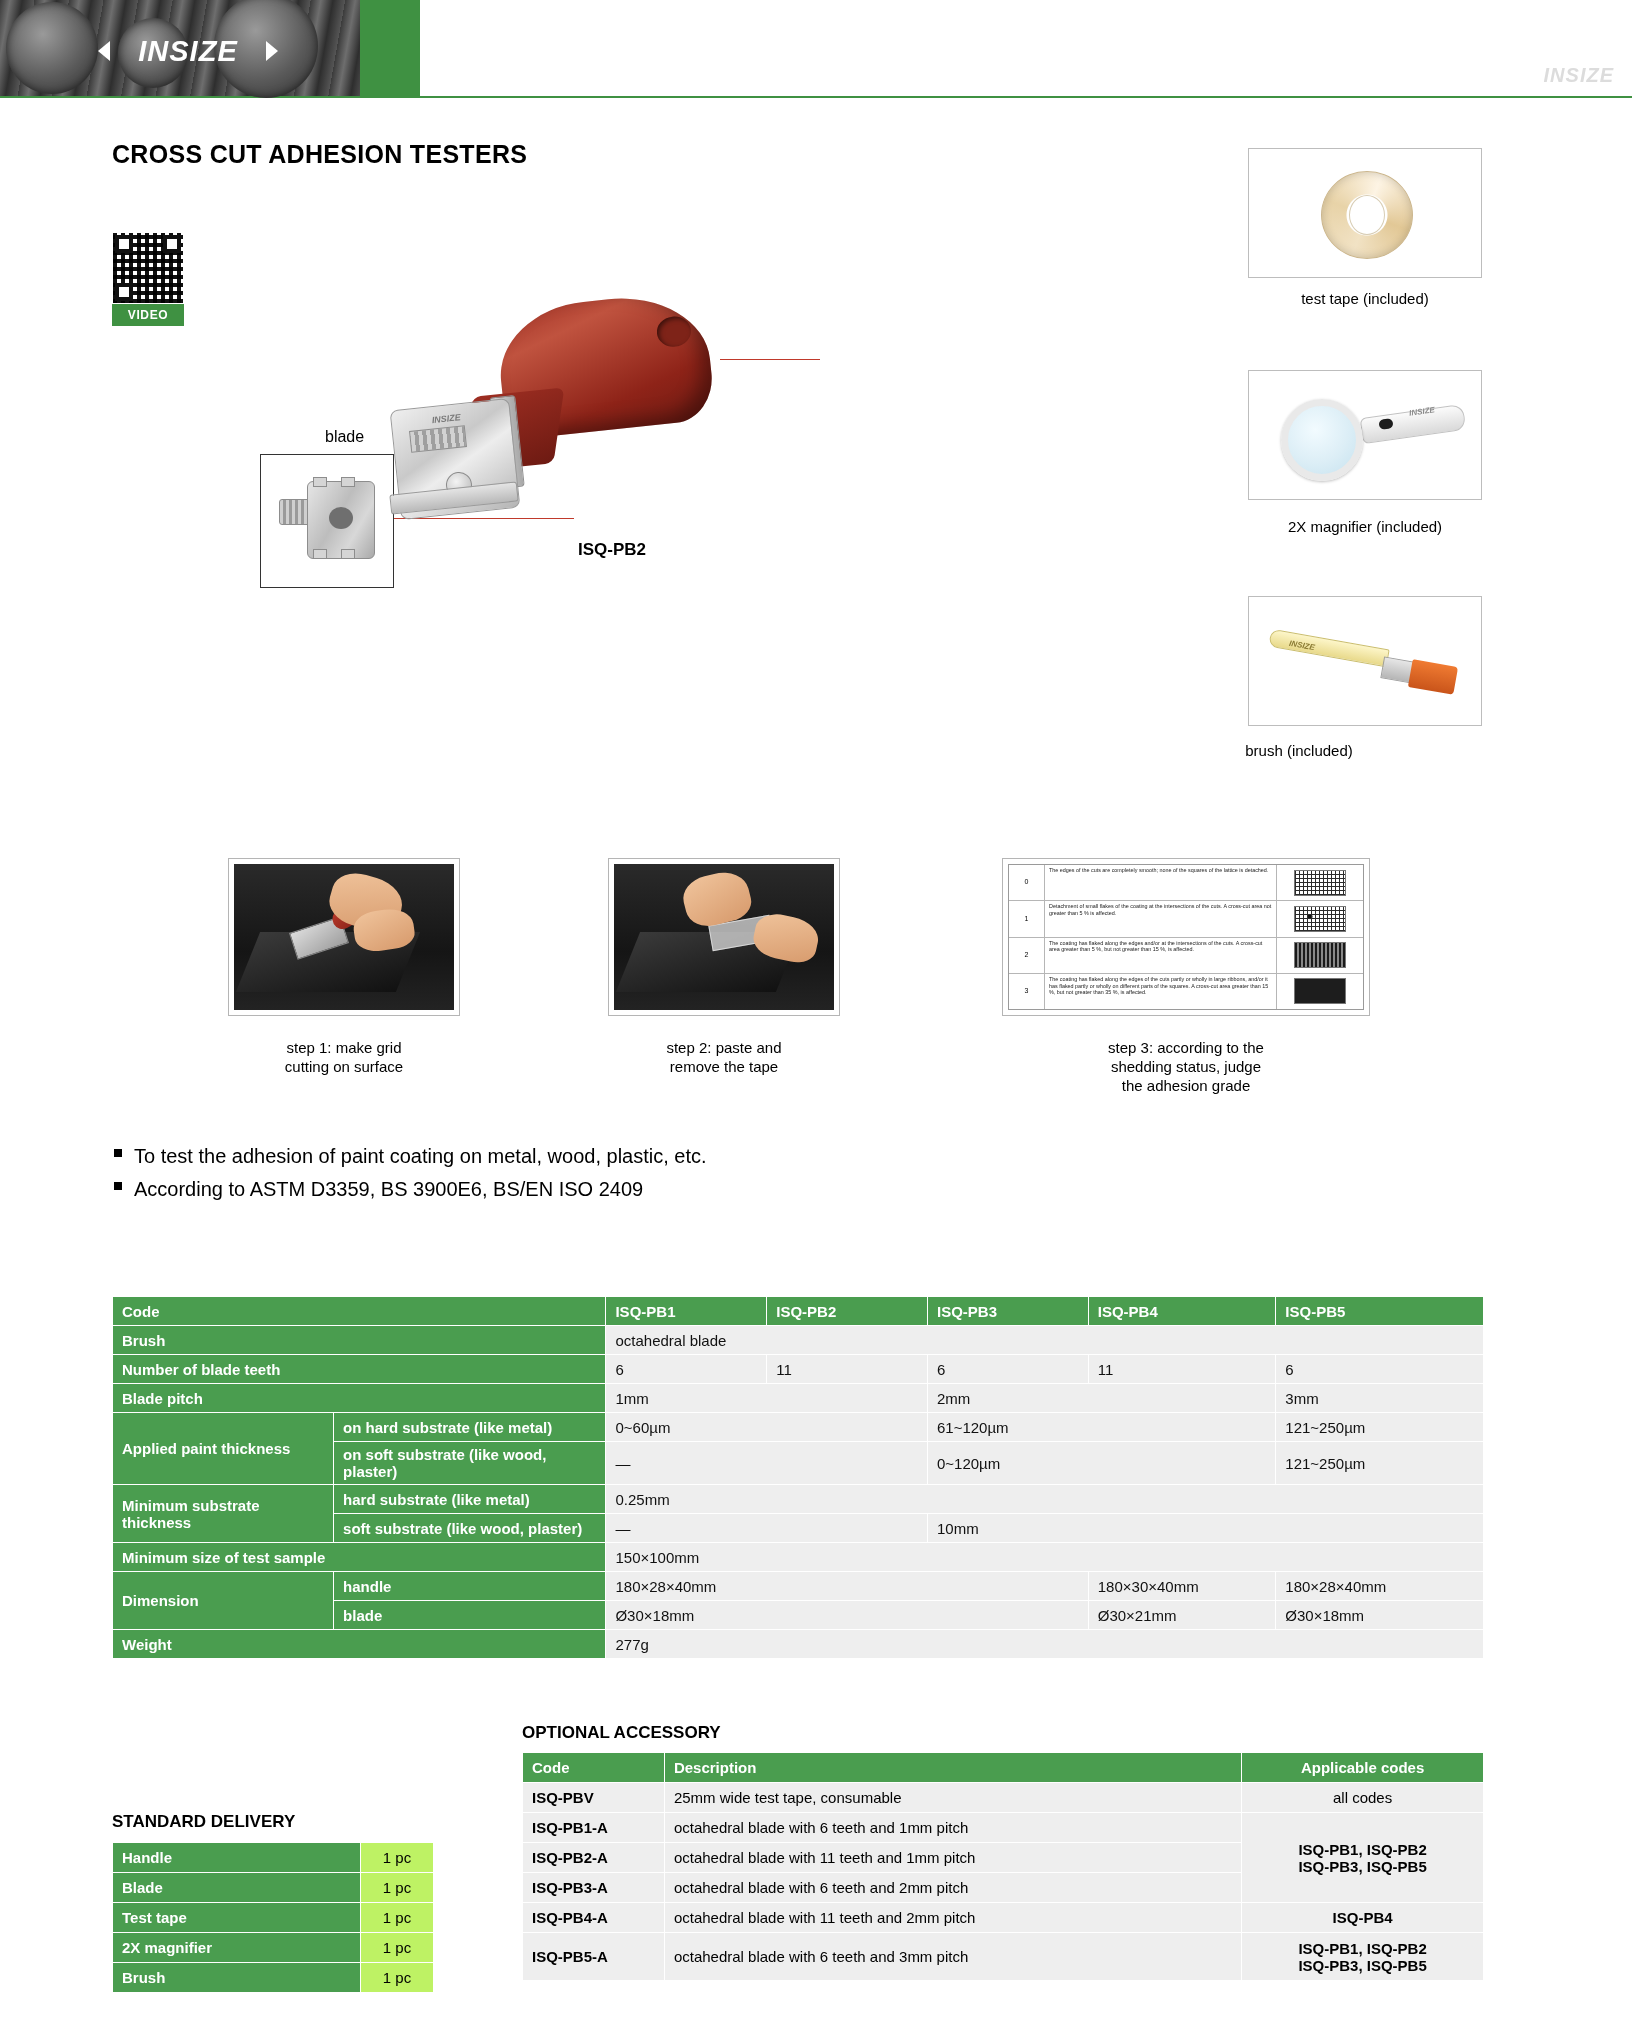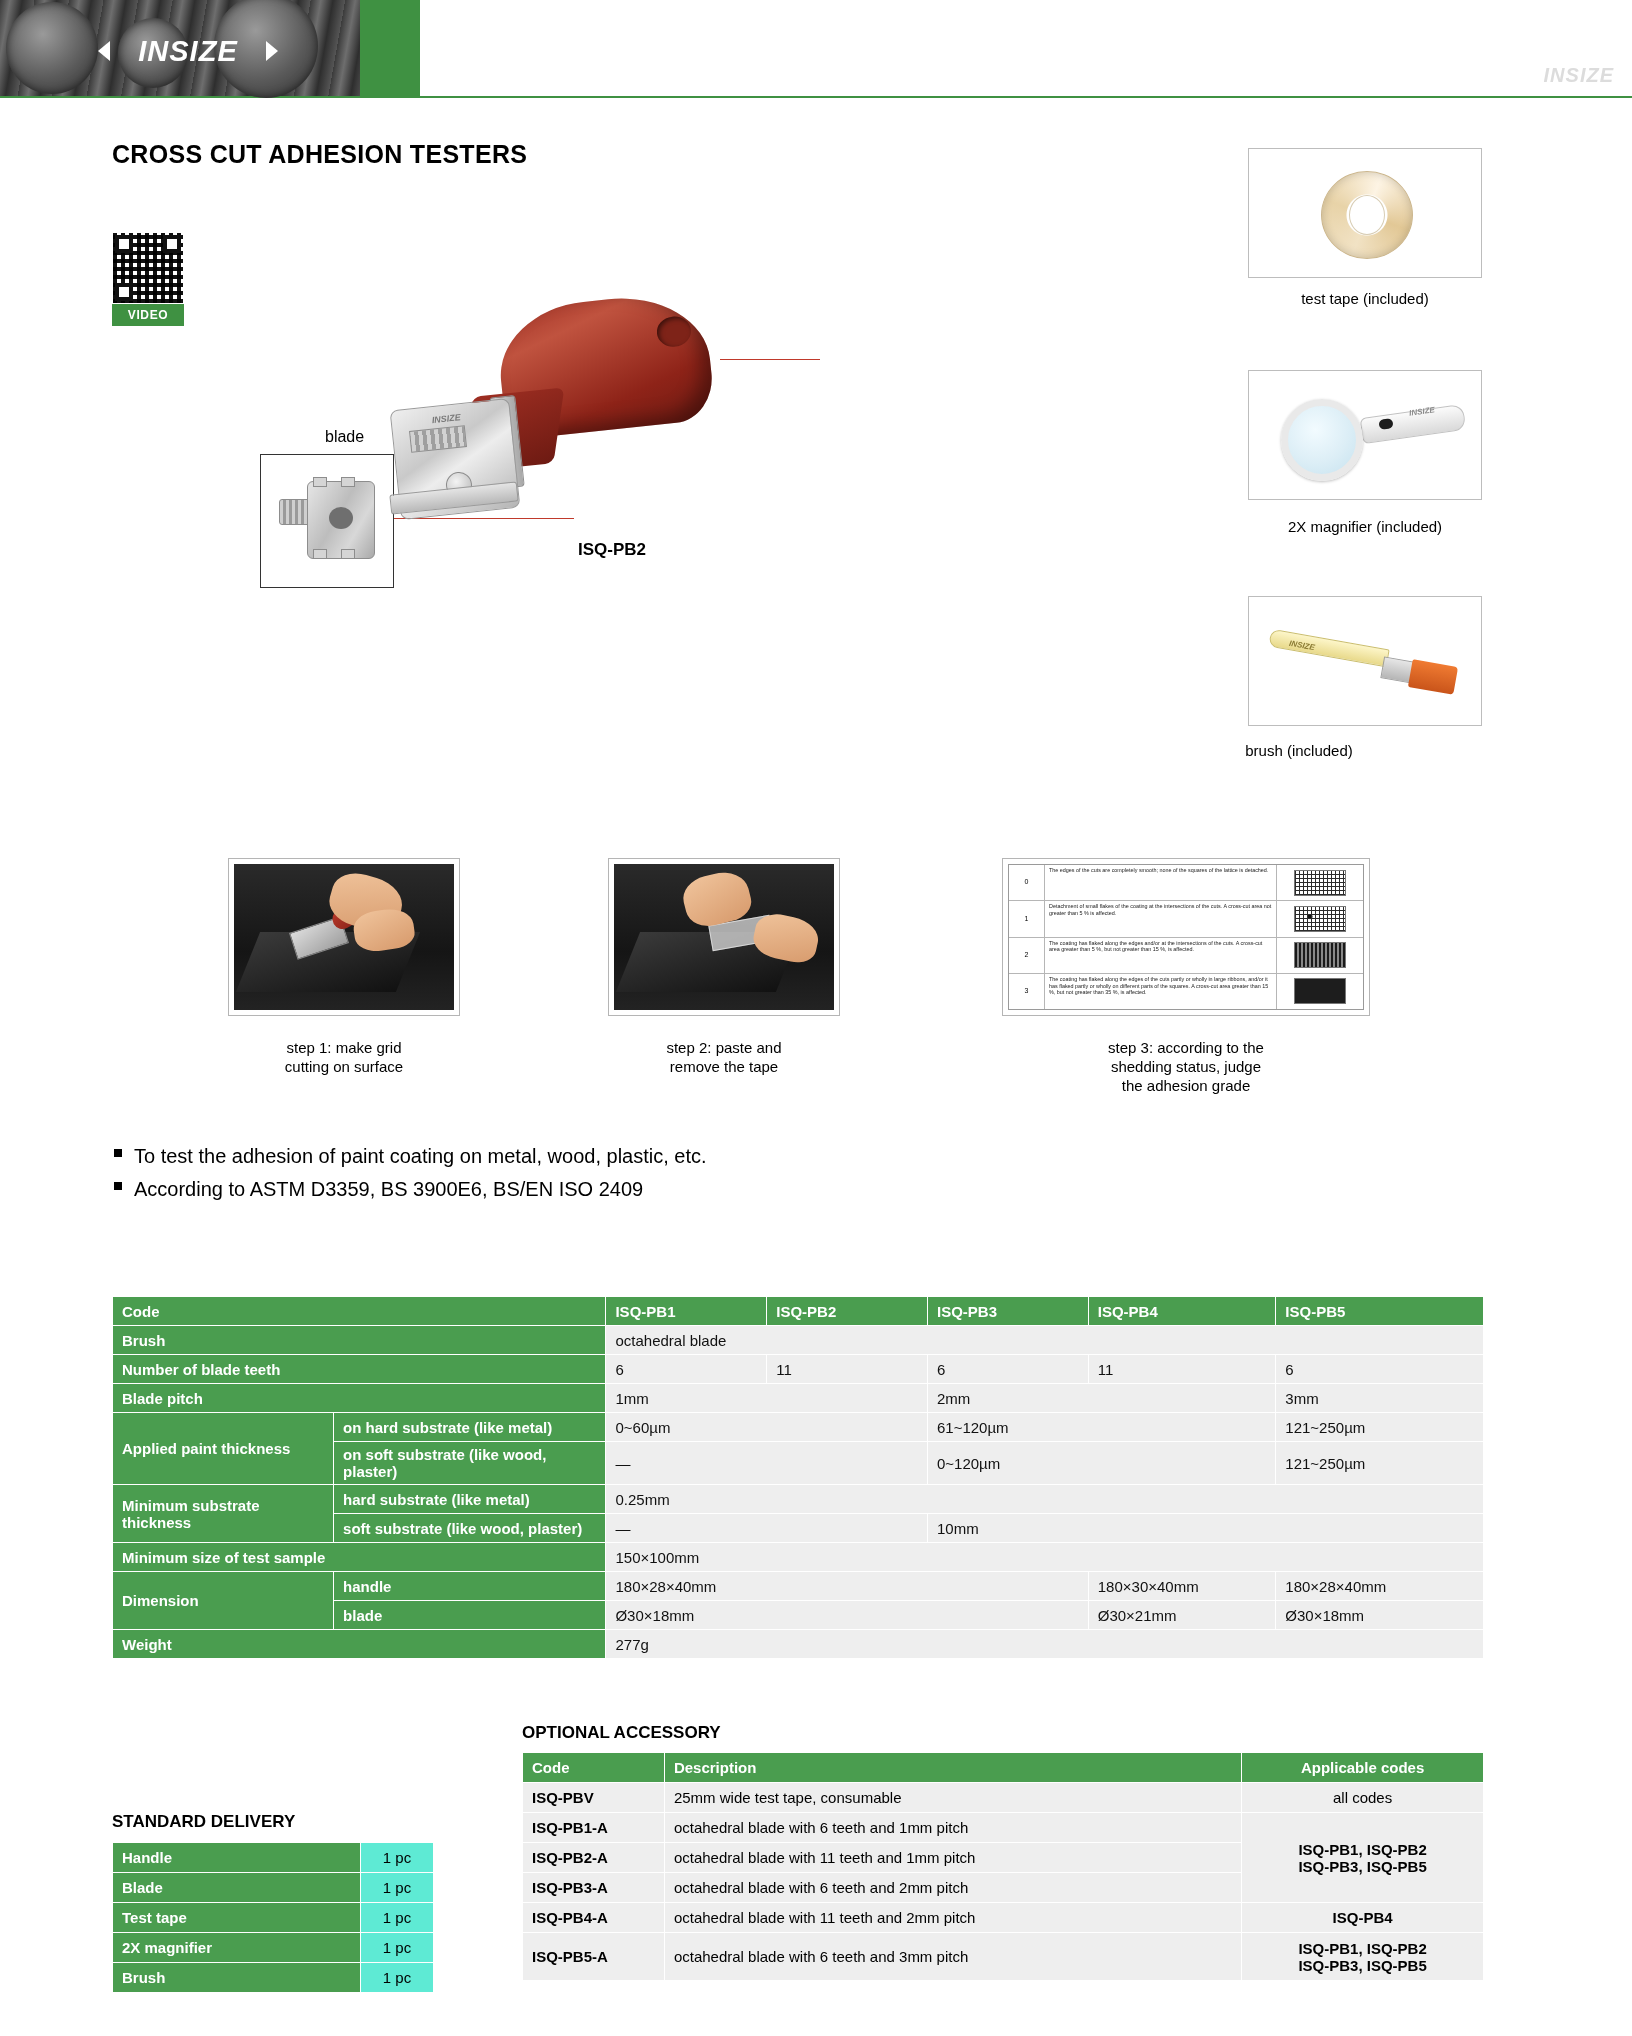--- a/index.html
+++ b/index.html
@@ -571,21 +571,21 @@
     padding: 4px 9px;
     height: 30px;
   }
   .std-table td.name {
     background: #4a9d4f;
     color: #fff;
     font-weight: 700;
     width: 248px;
   }
   .std-table td.qty {
-    background: #5eead4;
+    background: #bef264;
     text-align: center;
   }
 </style>
 </head>
 <body>
 
 <div class="header">
   <div class="header-green"></div>
   <div class="header-photo">
     <div class="gear g1"></div>

